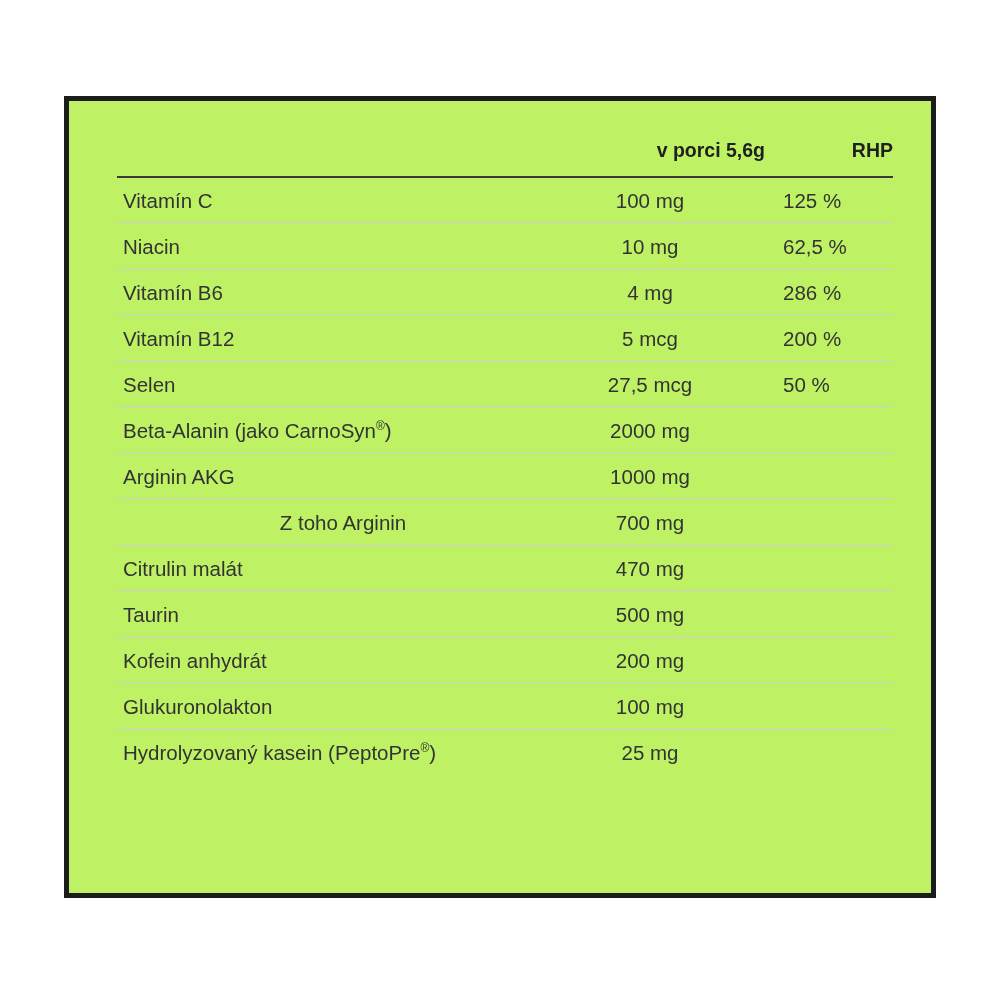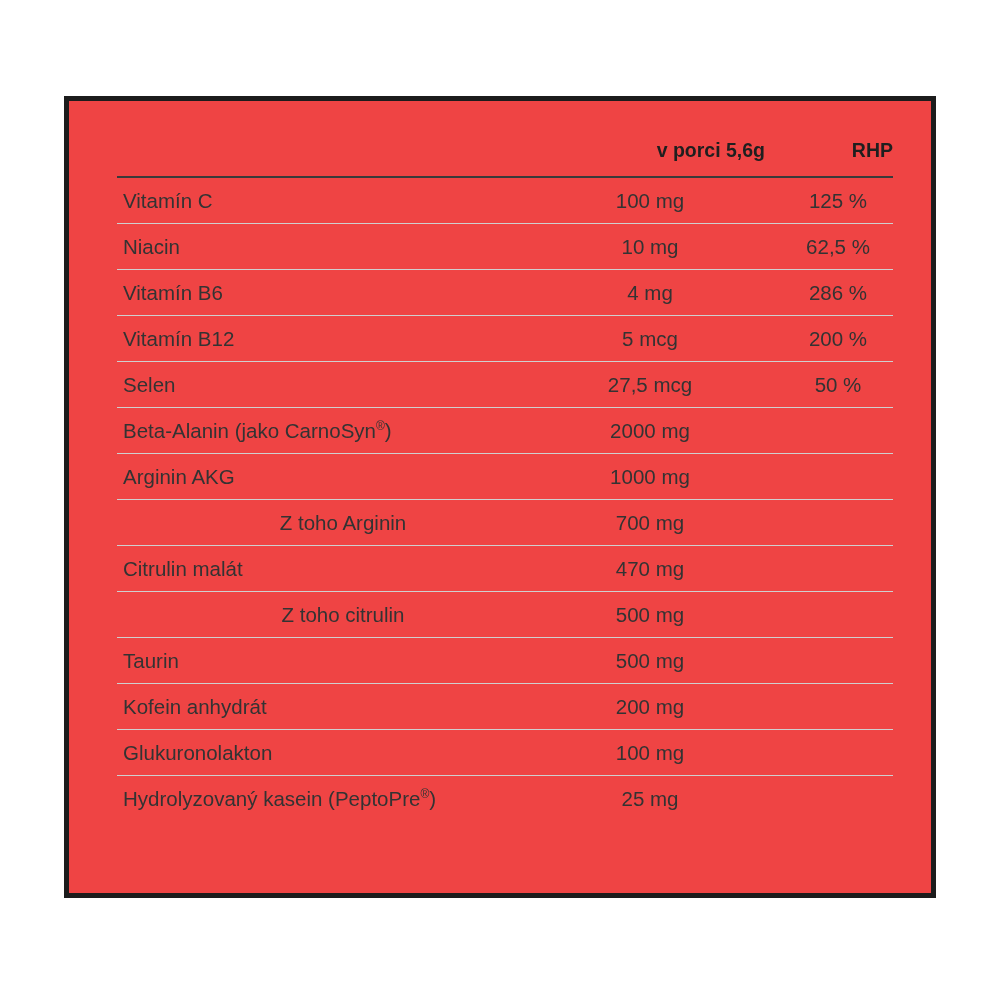--- a/index.html
+++ b/index.html
@@ -18,21 +18,21 @@
     background: #ffffff;
   }
 
   .panel {
     position: absolute;
     left: 64px;
     top: 96px;
     width: 872px;
     height: 802px;
     border: 5px solid #1c1c1c;
-    background: #ef4444;
+    background: #bef264;
     box-sizing: border-box;
   }
 
   .table {
     position: absolute;
     left: 48px;
     top: 38px;
     width: 776px;
     box-sizing: border-box;
   }
@@ -81,21 +81,21 @@
     text-align: center;
   }
 
   td.amount-col {
     text-align: center;
     padding-right: 4px;
     width: 230px;
   }
 
   td.rhp-col {
-    text-align: center;
+    text-align: left;
     width: 110px;
     padding-left: 14px;
   }
 
   th.amount-col {
     width: 230px;
     padding-right: 4px;
   }
 
   th.rhp-col {
@@ -163,25 +163,20 @@
               <td class="name-col indented">Z toho Arginin</td>
               <td class="amount-col">700 mg</td>
               <td class="rhp-col"></td>
             </tr>
             <tr>
               <td class="name-col">Citrulin malát</td>
               <td class="amount-col">470 mg</td>
               <td class="rhp-col"></td>
             </tr>
             <tr>
-              <td class="name-col indented">Z toho citrulin</td>
-              <td class="amount-col">500 mg</td>
-              <td class="rhp-col"></td>
-            </tr>
-            <tr>
               <td class="name-col">Taurin</td>
               <td class="amount-col">500 mg</td>
               <td class="rhp-col"></td>
             </tr>
             <tr>
               <td class="name-col">Kofein anhydrát</td>
               <td class="amount-col">200 mg</td>
               <td class="rhp-col"></td>
             </tr>
             <tr>

